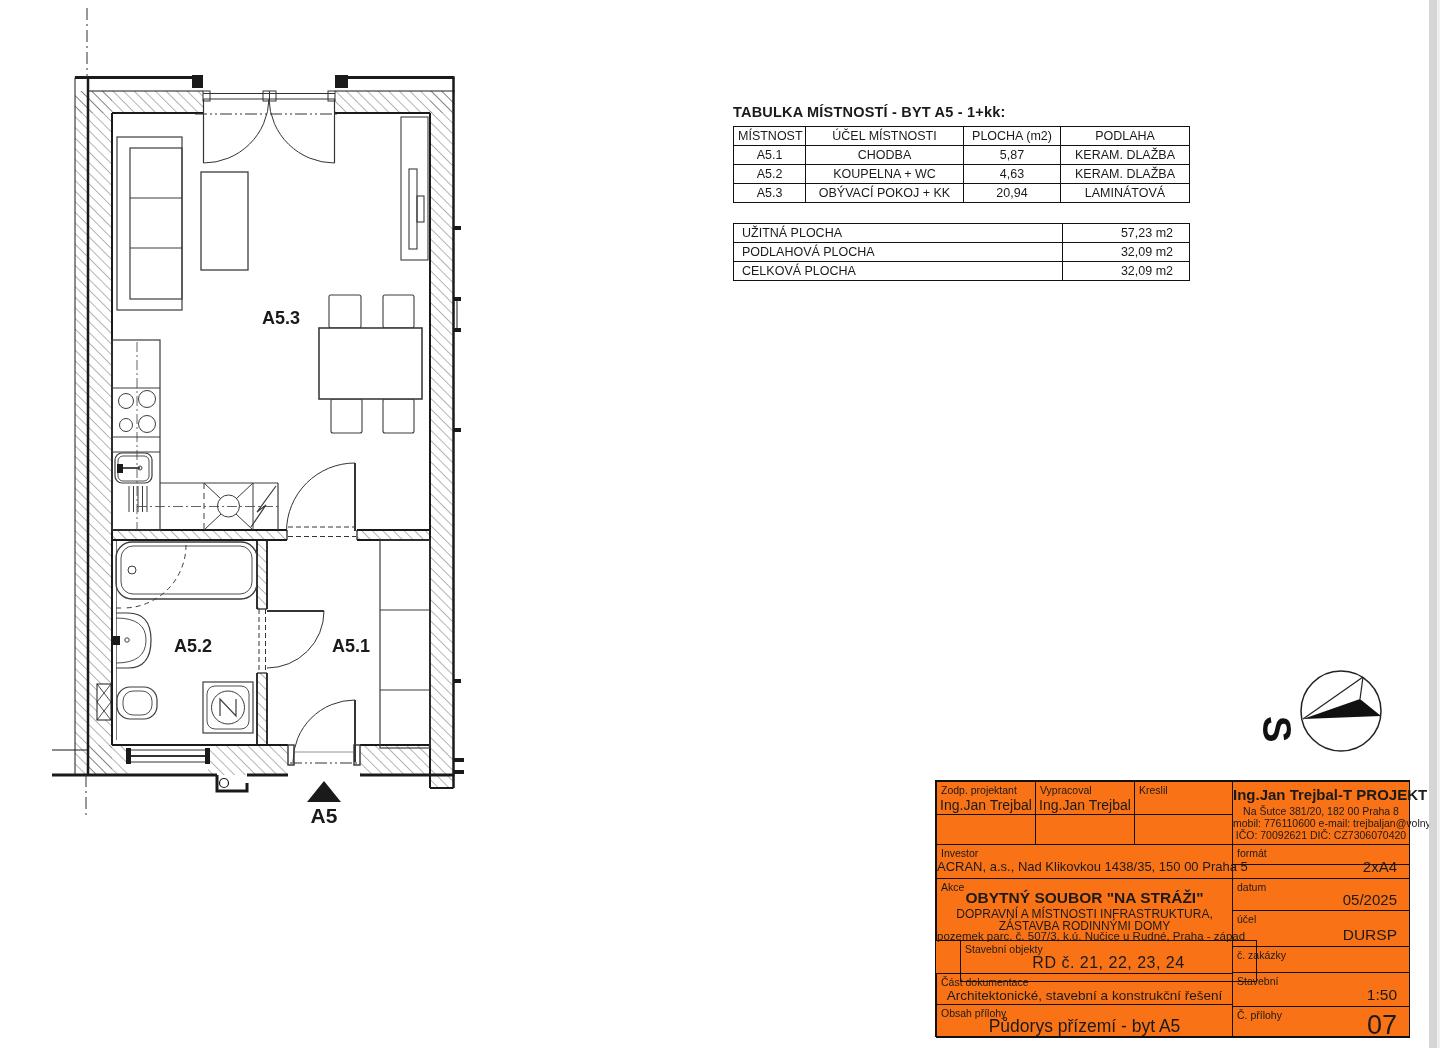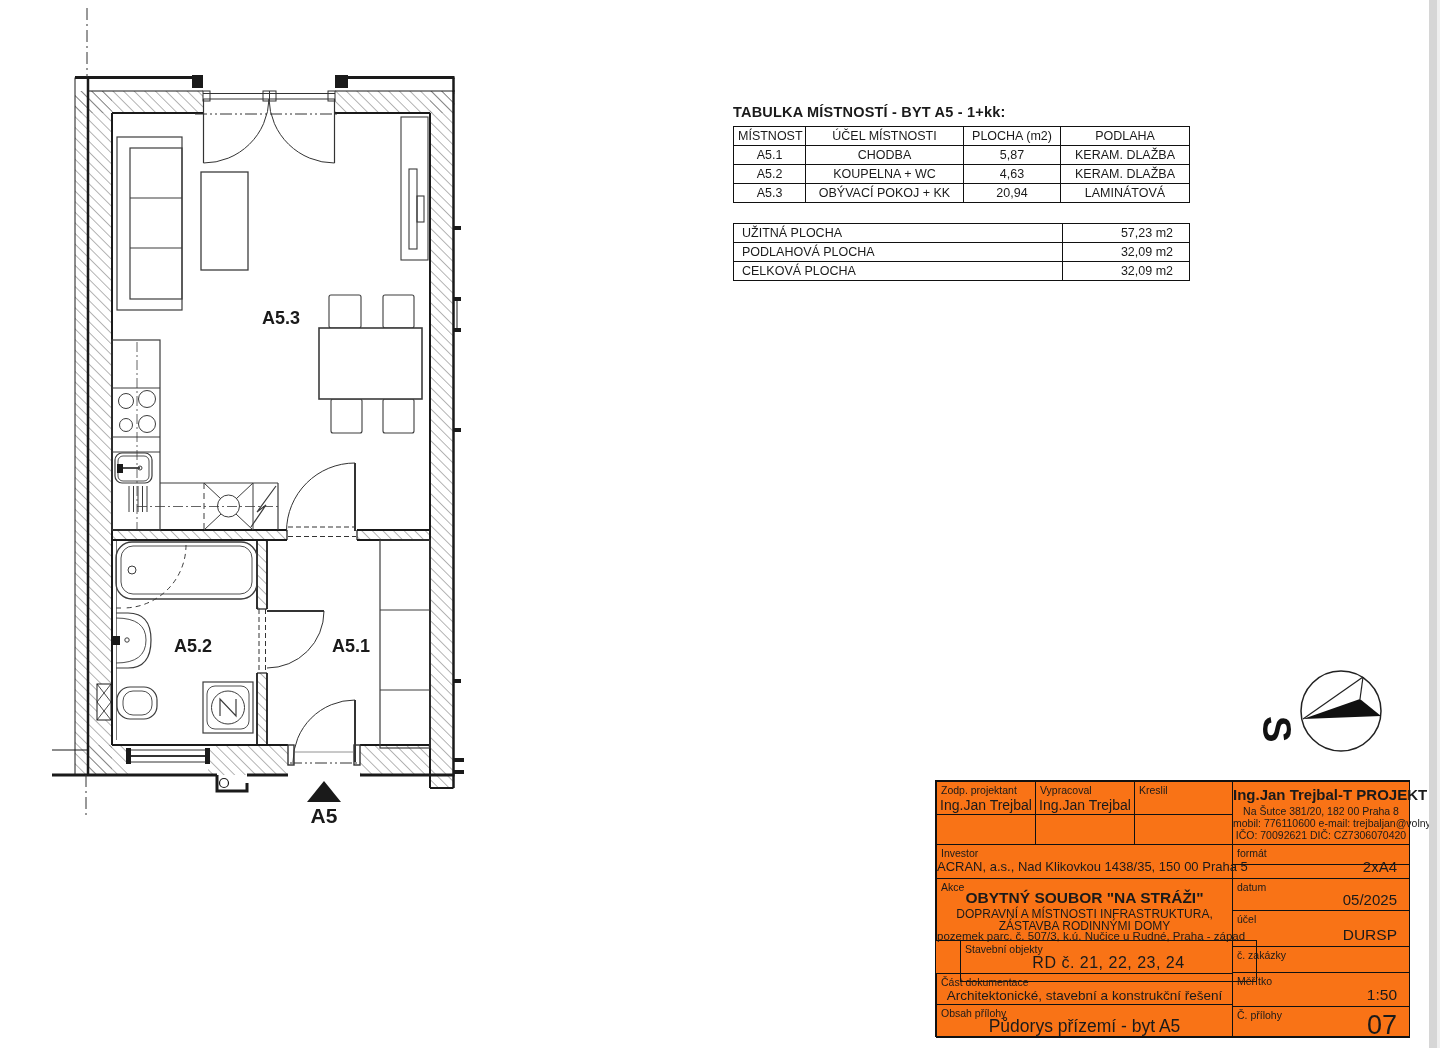--- a/index.html
+++ b/index.html
@@ -405,21 +405,21 @@
   </div>
   <div class="cell" style="left:296px;top:129px;width:178px;height:37px;">
     <span class="lab">účel</span>
     <div class="rgt" style="top:15px;font-size:15.5px;">DURSP</div>
   </div>
   <div class="cell" style="left:296px;top:165px;width:178px;height:27px;">
     <span class="lab">č. zakázky</span>
     <div class="rgt" style="top:12px;font-size:15px;"></div>
   </div>
   <div class="cell" style="left:296px;top:191px;width:178px;height:35px;">
-    <span class="lab">Měřítko</span>
+    <span class="lab">Stavební</span>
     <div class="rgt" style="top:13px;font-size:15.5px;">1:50</div>
   </div>
   <div class="cell" style="left:296px;top:225px;width:178px;height:32px;">
     <span class="lab">Č. přílohy</span>
     <div class="rgt" style="top:3px;font-size:27px;">07</div>
   </div>
 </div>
 
 <div id="page-edge"></div>
 <div id="page-edge2"></div>

